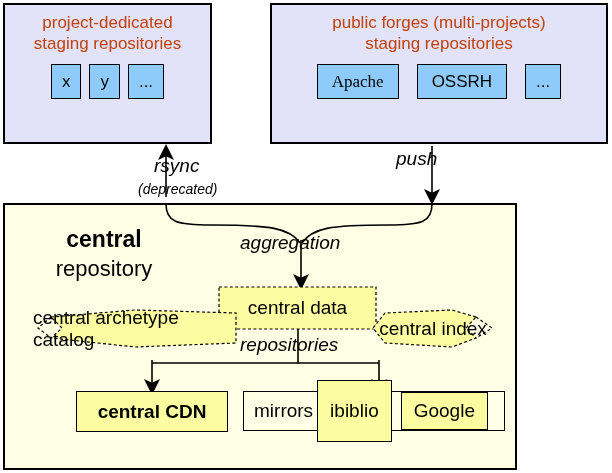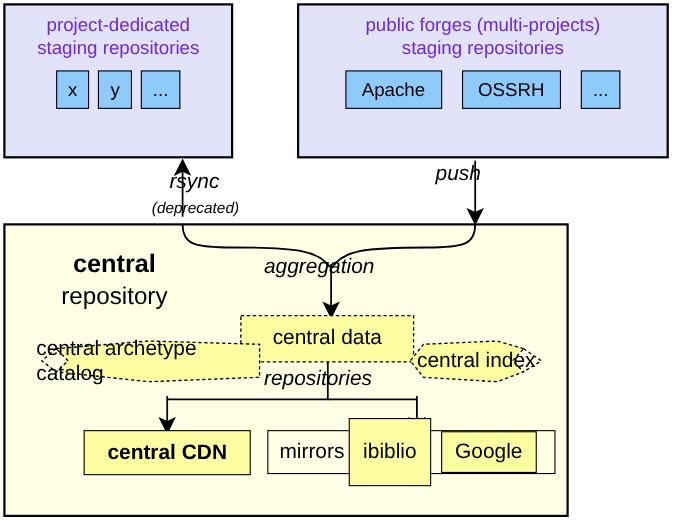--- a/index.html
+++ b/index.html
@@ -28,21 +28,21 @@
     background: #e2e2f8;
     border: 2px solid #000000;
     display: flex;
     flex-direction: column;
     align-items: center;
   }
   .group-title {
     text-align: center;
     font-size: 17px;
     line-height: 21px;
-    color: #6d28d9;
+    color: #c2410c;
     white-space: pre-line;
     margin-top: 7px;
   }
   .chip-row {
     display: flex;
     align-items: center;
     justify-content: center;
     gap: 8px;
     margin-top: 10px;
   }
@@ -121,21 +121,21 @@
       <div class="chip">x</div>
       <div class="chip">y</div>
       <div class="chip">...</div>
     </div>
   </div>
 
   <div class="abs group-box" style="left:270px; top:3px; width:338px; height:141px;">
     <div class="group-title">public forges (multi-projects)
 staging repositories</div>
     <div class="chip-row" style="gap:18px;">
-      <div class="chip" style="padding:8px 14px;">Apache</div>
+      <div class="chip" style="padding:8px 14px;font-family:Liberation Serif, serif;">Apache</div>
       <div class="chip" style="padding:8px 14px;">OSSRH</div>
       <div class="chip">...</div>
     </div>
   </div>
 
   <div class="abs central-box" style="left:3px; top:203px; width:514px; height:267px;"></div>
 
   <div class="central-title">
     <div class="b">central</div>
     <div>repository</div>

